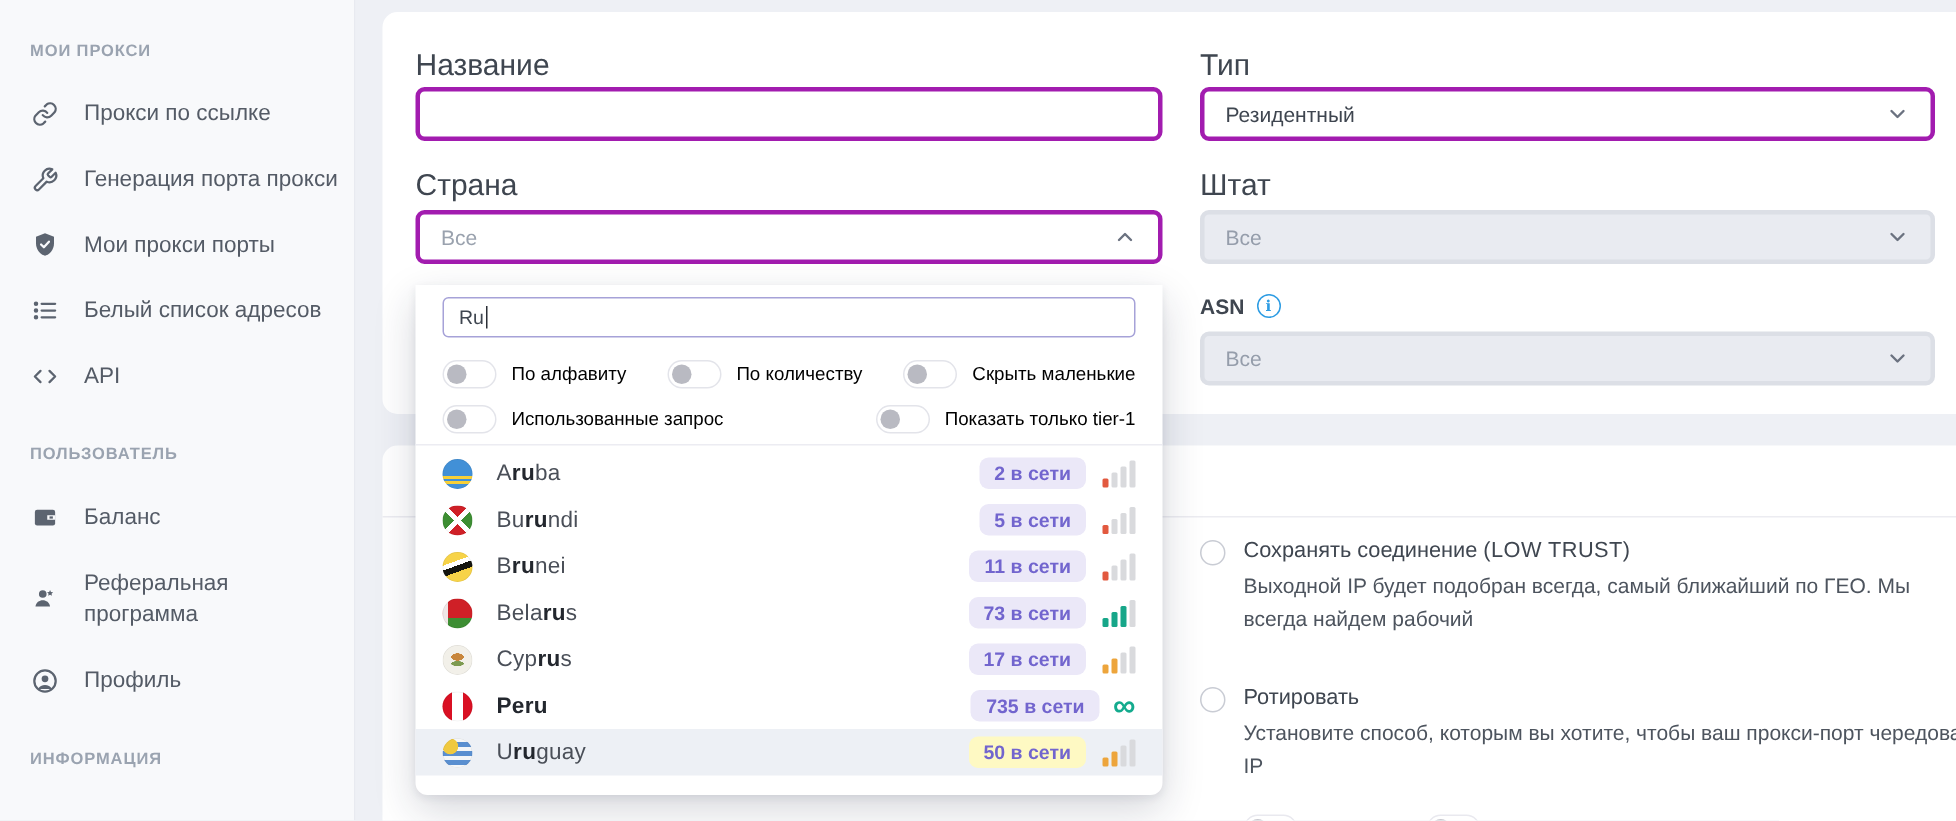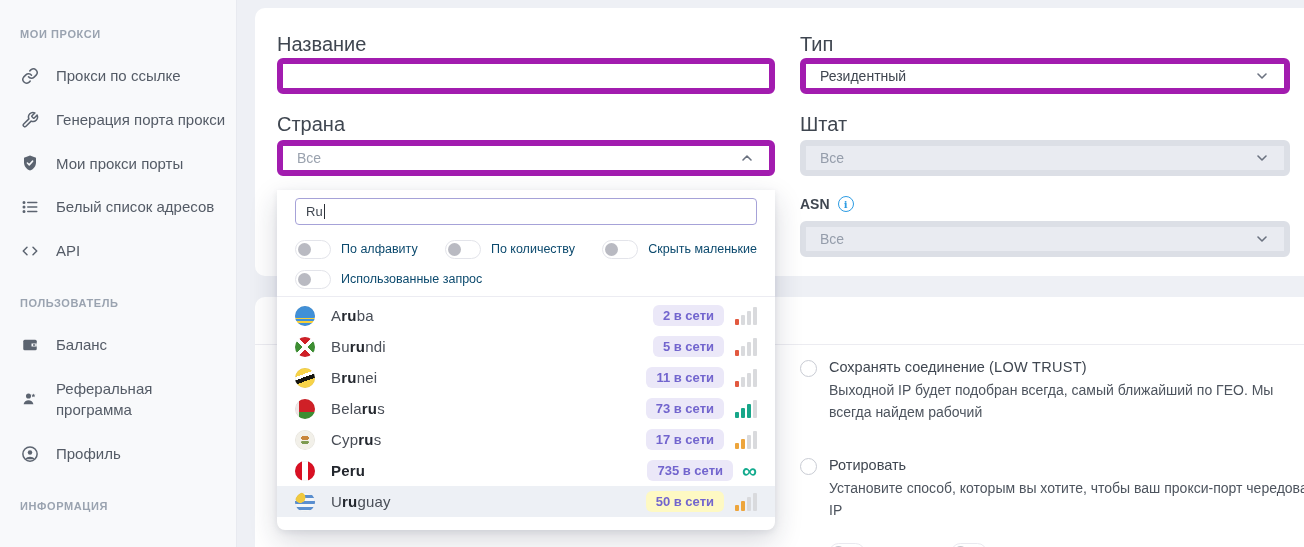--- a/index.html
+++ b/index.html
@@ -22,21 +22,21 @@
   
   .card { position:absolute; background:#fff; border-radius:10px; }
   .card-top { left:255px; top:8px; right:-14px; height:268px; }
   .card-bottom { left:255px; top:297px; right:-14px; height:270px; }
   .card-bottom .head { height:48px; border-bottom:1px solid #ececf1; }
 
   .col-left  { position:absolute; left:22px;  top:0; width:498px; }
   .col-right { position:absolute; left:545px; top:0; width:490px; }
 
   .f-label { position:absolute; font-size:20px; color:#3f4650; }
-  .field { position:absolute; height:36px; width:100%; border:6px solid #a21caf; border-radius:6px;
+  .field { position:absolute; height:36px; width:100%; border:3px solid #a21caf; border-radius:6px;
            background:#fff; display:flex; align-items:center; padding:0 14px; font-size:14px; }
   .field.disabled { background:#e9ebf1; border-color:#dcdfe6; }
   .field .val { color:#3f4650; }
   .field .ph  { color:#9aa2ae; }
   .field.disabled .ph { color:#959dab; }
   .field .chev { margin-left:auto; display:flex; color:#6b7280; }
   .field .chev svg { width:16px; height:16px; }
 
   .asn-row { position:absolute; display:flex; align-items:center; gap:8px; }
   .asn-txt { font-size:14px; font-weight:bold; color:#3f4650; }
@@ -56,21 +56,21 @@
 
   .tg-rows { position:absolute; left:18px; right:18px; top:44px; }
   .tg-row { display:flex; align-items:center; justify-content:space-between; height:30px; }
   .toggle { display:flex; align-items:center; gap:10px; cursor:pointer; }
   .tg-pill { width:36px; height:19px; border:1px solid #e3e4ea; border-radius:10px; background:#fff;
              position:relative; flex:0 0 36px; }
   .tg-pill::after { content:""; position:absolute; left:2px; top:2px; width:13px; height:13px;
                     border-radius:50%; background:#b9bac2; }
   .toggle.lite .tg-pill { border-color:#e9e9ef; }
   .toggle.lite .tg-pill::after { background:#c6c7ce; }
-  .tg-label { font-size:12.5px; color:#0c4a6e; white-space:nowrap; }
+  .tg-label { font-size:12.5px; color:#000000; white-space:nowrap; }
 
   .panel-sep { position:absolute; left:0; right:0; top:106px; border-top:1px solid #ececf2; }
 
   .clist { position:absolute; left:0; right:0; top:110px; }
   .crow { display:flex; align-items:center; height:31px; padding:0 18px; cursor:pointer; }
   .crow.hover { background:#edf0f5; }
   .flag { width:20px; height:20px; border-radius:50%; flex:0 0 20px; margin-right:16px;
           box-shadow:inset 0 0 0 .5px rgba(0,0,0,.08); }
   .cname { font-size:15px; color:#4a4f58; letter-spacing:.2px; }
   .cname b { color:#23272e; }
@@ -303,20 +303,24 @@
         <span class="toggle">
           <span class="tg-pill"></span>
           <span class="tg-label">Скрыть маленькие</span>
         </span>
       </div>
       <div class="tg-row">
         <span class="toggle">
           <span class="tg-pill"></span>
           <span class="tg-label">Использованные запрос</span>
         </span>
+        <span class="toggle">
+          <span class="tg-pill"></span>
+          <span class="tg-label">Показать только tier-1</span>
+        </span>
       </div>
     </div>
   <div class="panel-sep"></div>
   <div class="clist" id="country-list">
       <div class="crow">
         <span class="flag aruba"></span>
         <span class="cname"><span>A</span><b>ru</b><span>ba</span></span>
         <span class="badge">2 в сети</span>
         <span class="net">
           <i style="height: 6px; background: rgb(226, 89, 63);"></i>

